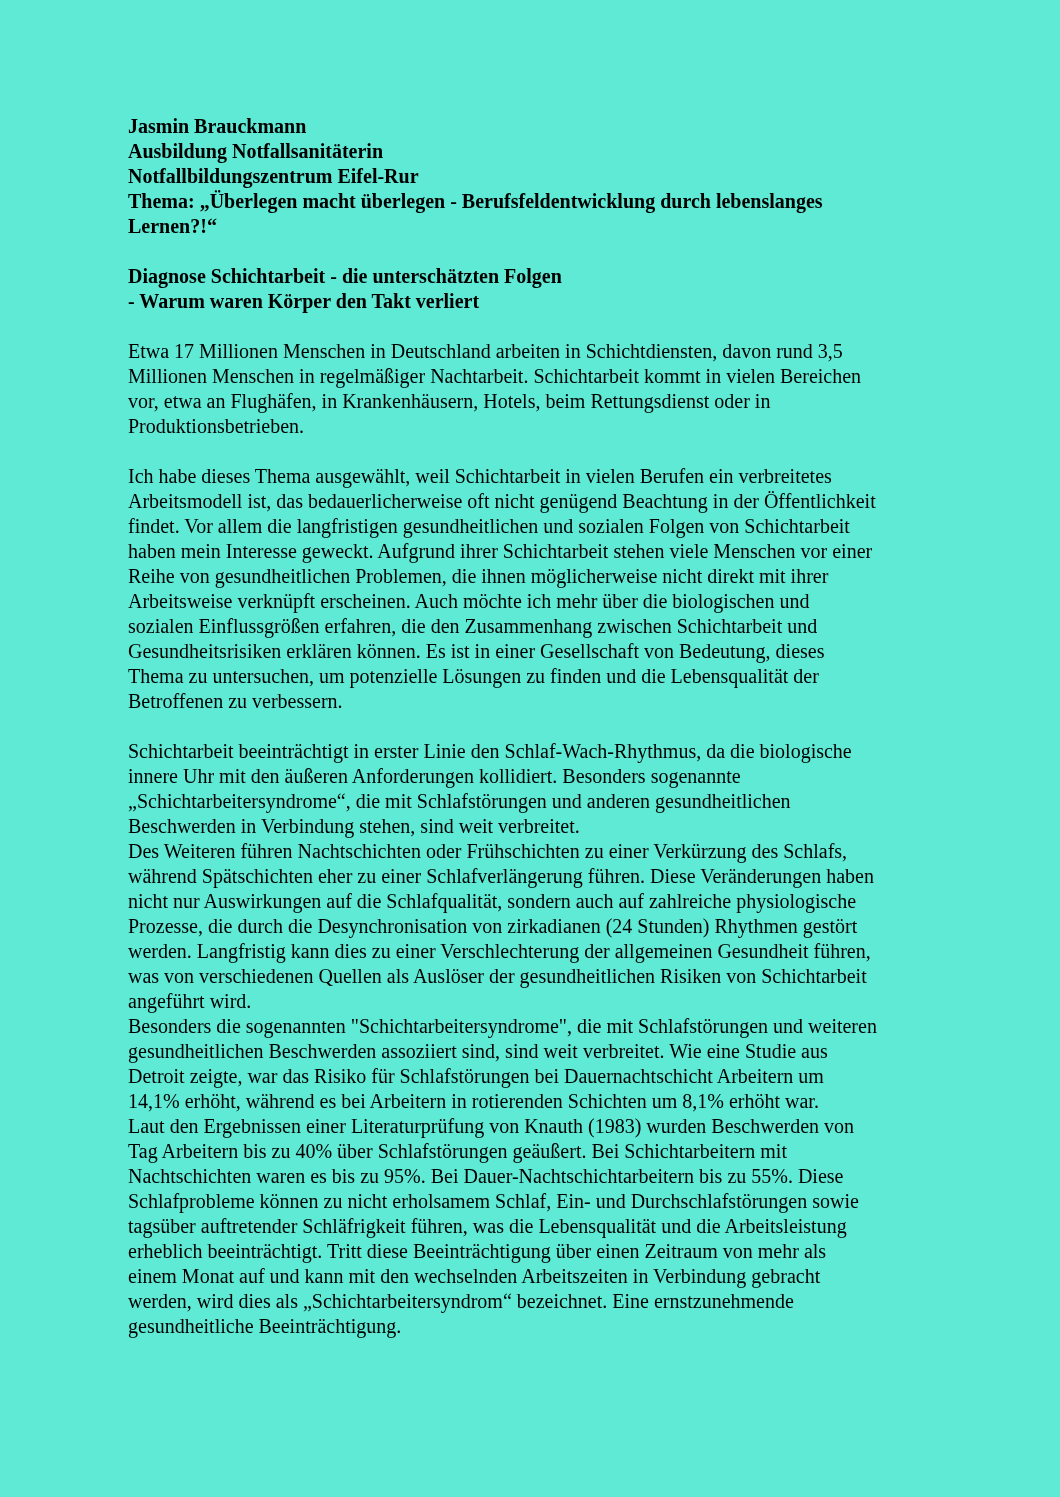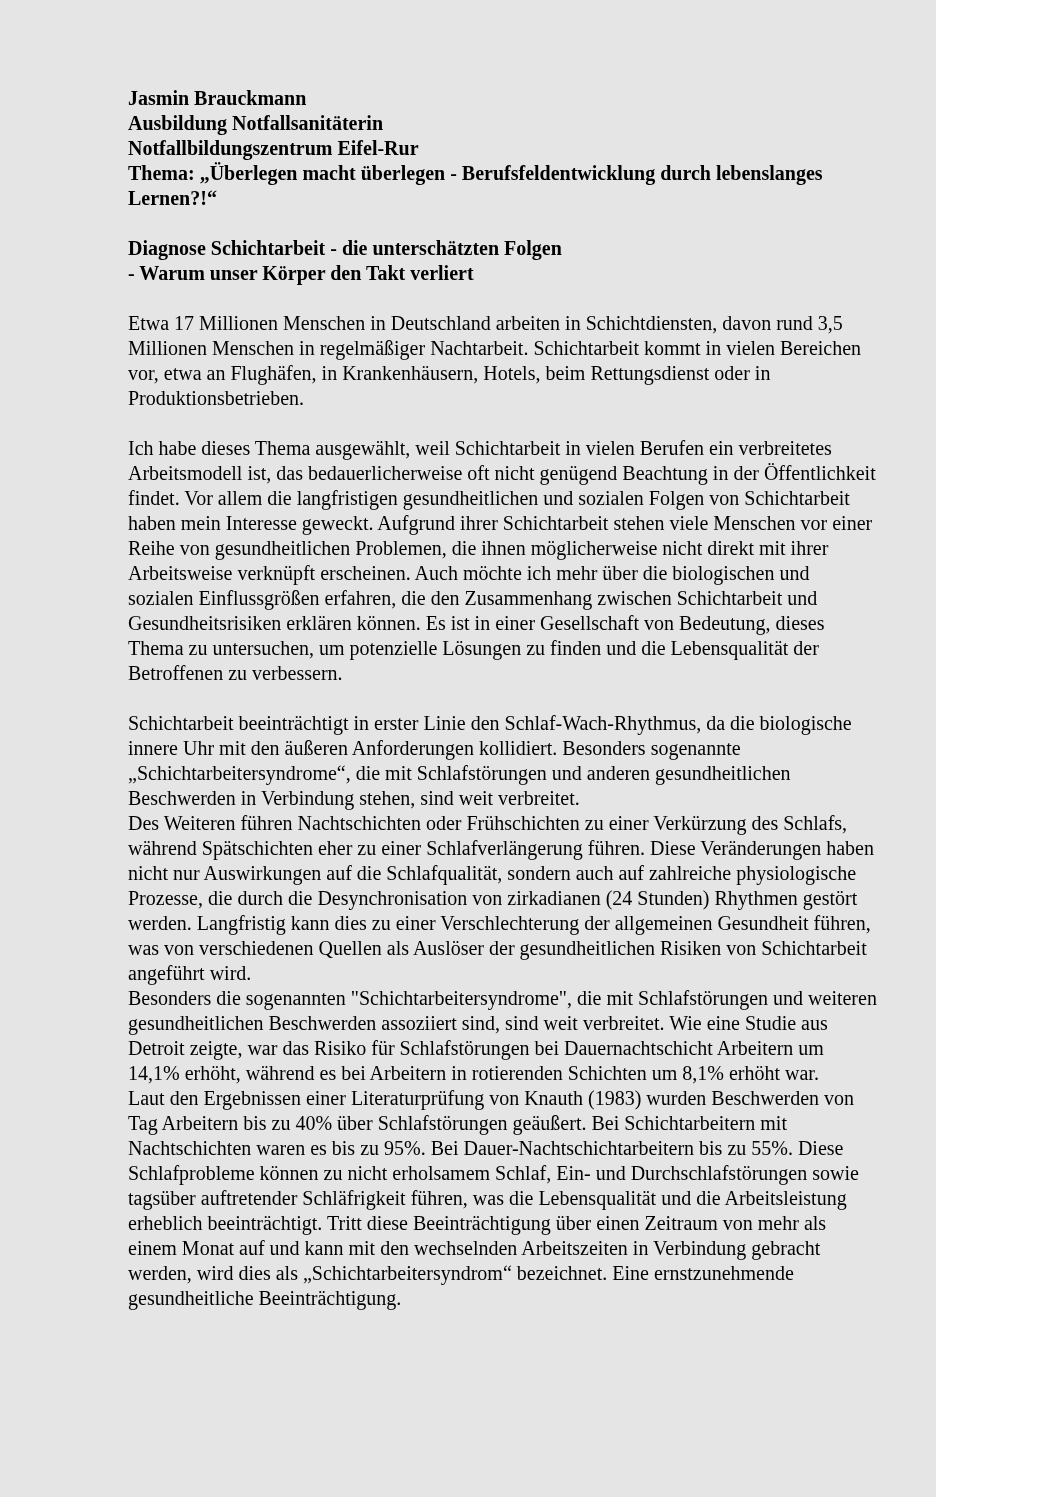--- a/index.html
+++ b/index.html
@@ -8,24 +8,24 @@
     background: #ffffff;
   }
   body {
     width: 1060px;
     height: 1497px;
     position: relative;
     overflow: hidden;
   }
   .page {
     box-sizing: border-box;
-    width: 936px;
+    width: 1060px;
     min-height: 1497px;
-    padding: 86px 110px 0 128px;
-    background: #e5e5e5;
+    padding: 114px 110px 0 128px;
+    background: #5eead4;
     color: #000000;
     font-family: "Liberation Serif", "DejaVu Serif", serif;
     font-size: 20px;
     line-height: 25px;
   }
   .block {
     white-space: pre;       
     margin: 0;
   }
   .block.bold {
@@ -42,21 +42,21 @@
 
   <div class="block bold">Jasmin Brauckmann
 Ausbildung Notfallsanitäterin
 Notfallbildungszentrum Eifel-Rur
 Thema: „Überlegen macht überlegen - Berufsfeldentwicklung durch lebenslanges
 Lernen?!“</div>
 
   <div class="spacer"></div>
 
   <div class="block bold">Diagnose Schichtarbeit - die unterschätzten Folgen
-- Warum unser Körper den Takt verliert</div>
+- Warum waren Körper den Takt verliert</div>
 
   <div class="spacer"></div>
 
   <div class="block">Etwa 17 Millionen Menschen in Deutschland arbeiten in Schichtdiensten, davon rund 3,5
 Millionen Menschen in regelmäßiger Nachtarbeit. Schichtarbeit kommt in vielen Bereichen
 vor, etwa an Flughäfen, in Krankenhäusern, Hotels, beim Rettungsdienst oder in
 Produktionsbetrieben.</div>
 
   <div class="spacer"></div>
 

